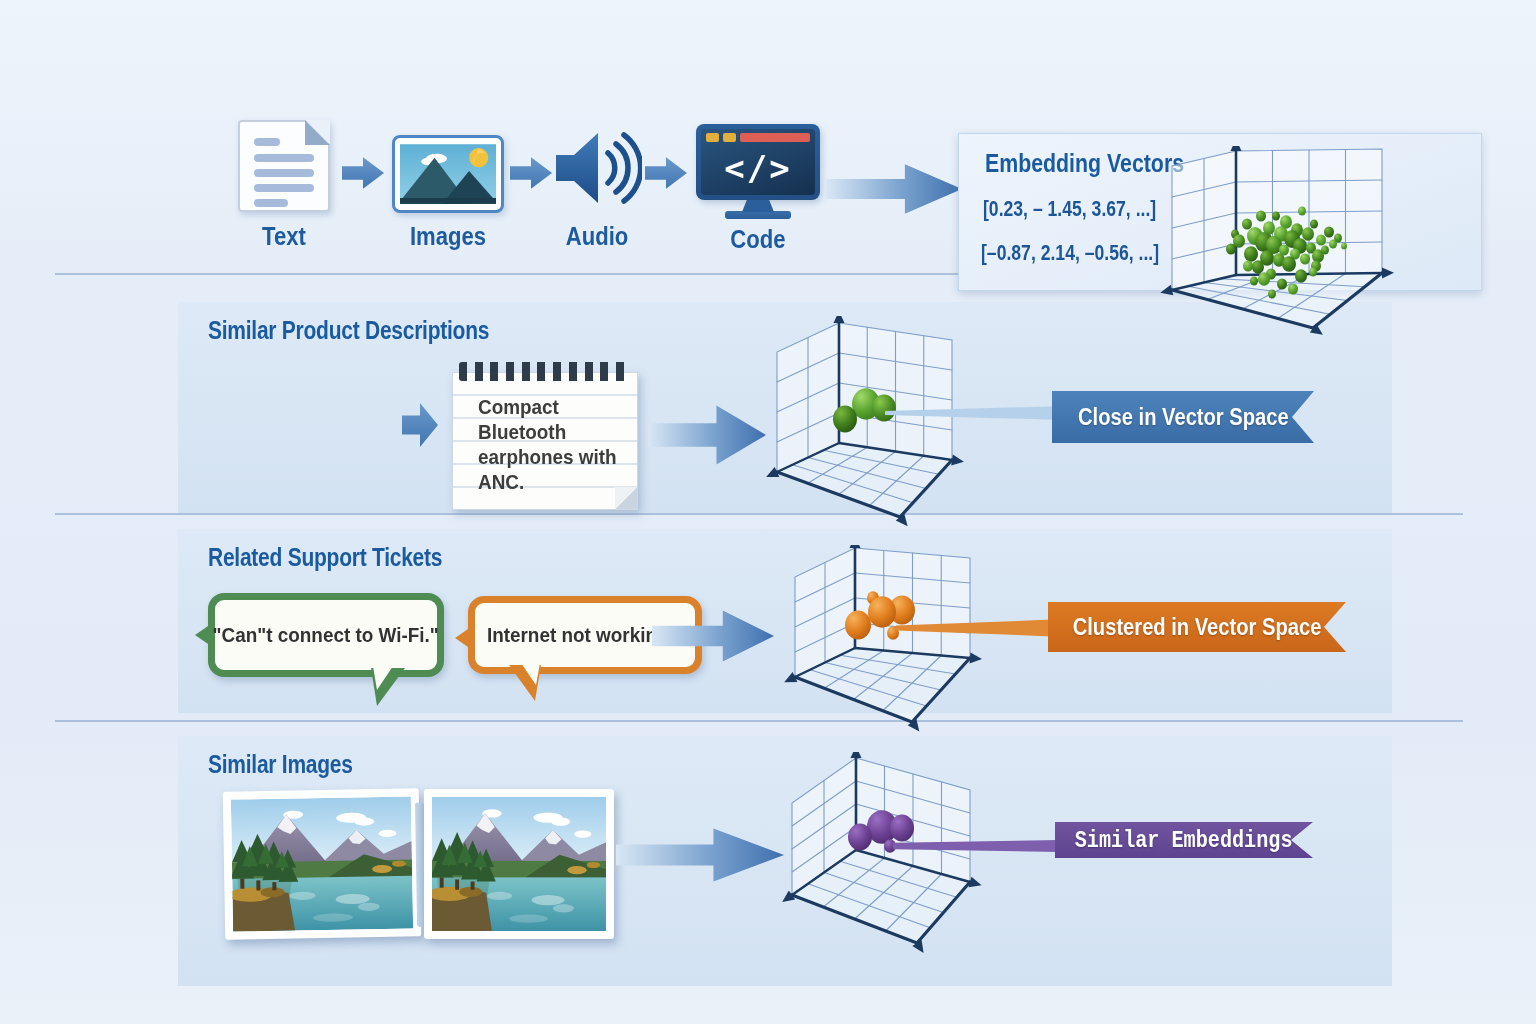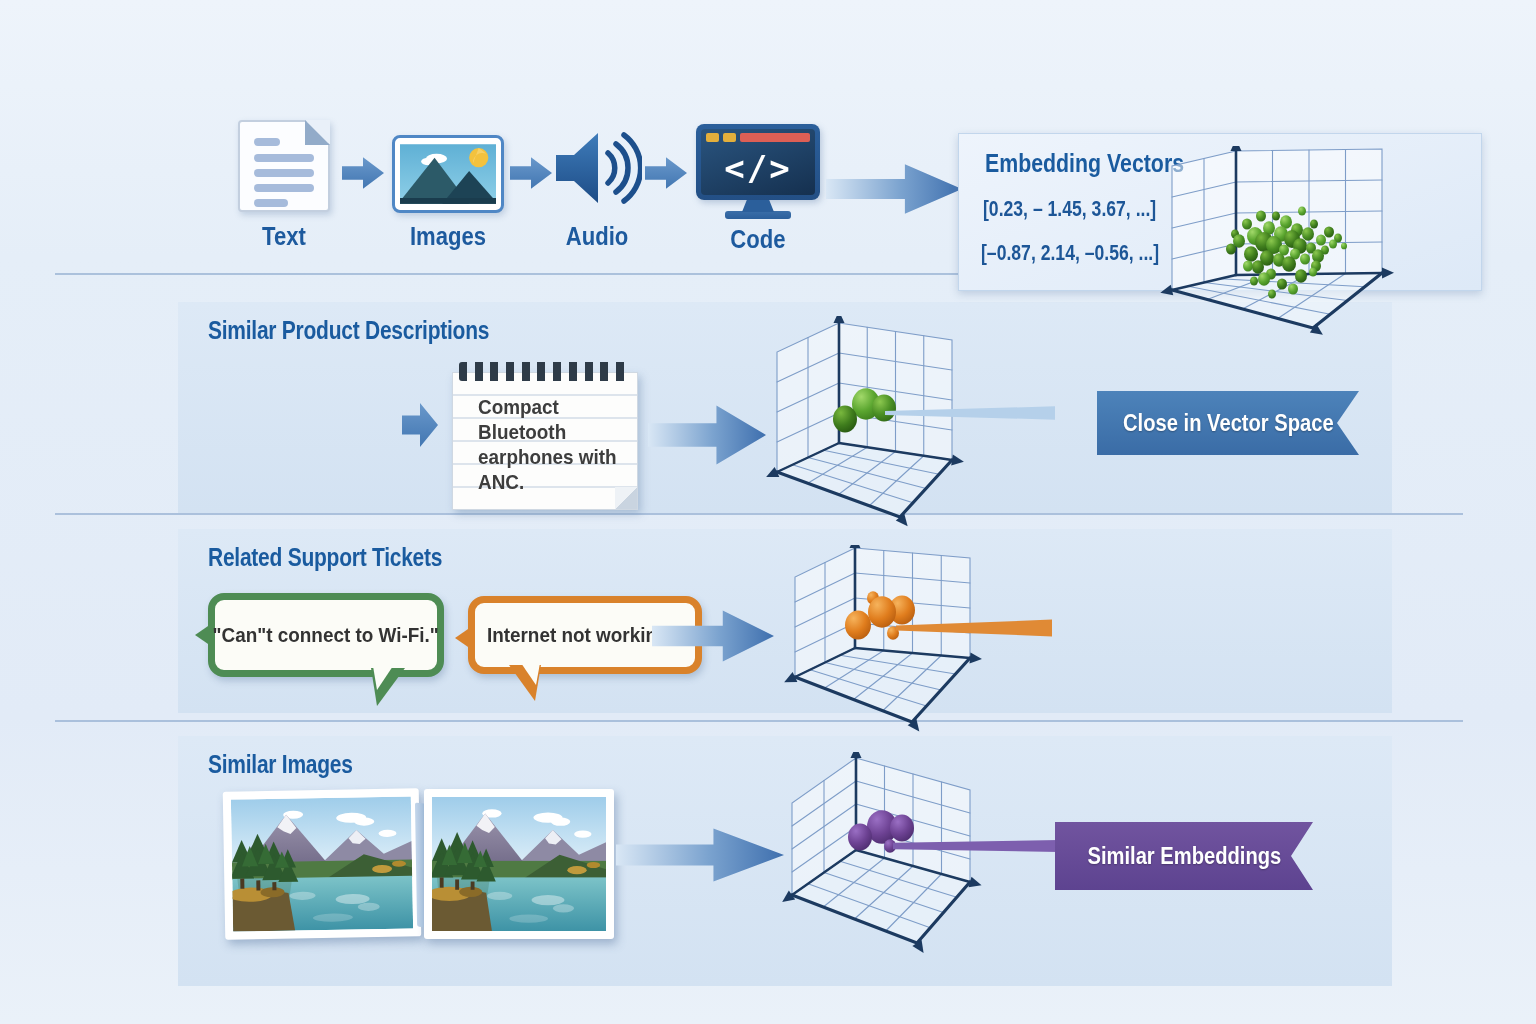--- a/index.html
+++ b/index.html
@@ -354,21 +354,21 @@
         <line x1="104" y1="7" x2="104" y2="127" stroke="#1c3a60" stroke-width="2.6" stroke-linecap="round"></line>
         <polygon points="31.13028548197753,161.08422130681697 39.669731901042226,151.01804751257305 44.330268098957774,160.98195248742695" fill="#1c3a60"></polygon>
         <polygon points="228.86646485717054,145.78522037674247 216.18177399399303,149.43879639286982 217.81822600600697,138.56120360713018" fill="#1c3a60"></polygon>
         <polygon points="172.63287214598228,210.25954981643753 160.75603966746615,204.4983997335752 169.24396033253385,197.5016002664248" fill="#1c3a60"></polygon>
         <polygon points="104,-5 109.5,7 98.5,7" fill="#1c3a60"></polygon>
         <ellipse cx="131" cy="88" rx="14" ry="15.680000000000001" fill="url(#plot-products-v0)"></ellipse>
         <ellipse cx="149" cy="92" rx="12" ry="13.440000000000001" fill="url(#plot-products-v1)"></ellipse>
         <ellipse cx="110" cy="103" rx="12" ry="13.440000000000001" fill="url(#plot-products-v2)"></ellipse>
       </svg></div>
   <div class="abs connector2" style="left:885px;top:405px;width:170px;height:16px;"></div>
-  <div class="abs ribbon rb-blue" style="left:1052px;top:391px;width:262px;height:64px;margin-left:45px;">
+  <div class="abs ribbon rb-blue" style="left:1052px;top:391px;width:262px;height:52px;">
       <span>Close in Vector Space</span>
     </div>
 
   <div class="abs heading" style="left:208px;top:543px;">Related Support Tickets</div>
 
   <div class="abs bubble bb-green" style="left:208px;top:593px;width:236px;height:84px;">
     <span>"Can"t connect to Wi-Fi."</span>
     <div class="notch" style="border-right:16px solid #4e8c54;"></div>
     <div class="tail" style="right:32px;bottom:-36px;border-top:38px solid #4e8c54;border-right:28px solid transparent;border-left:6px solid transparent;"></div>
     <div class="tail" style="right:44px;bottom:-20px;border-top:24px solid #fcfcf7;border-right:16px solid transparent;border-left:4px solid transparent;"></div>
@@ -418,20 +418,23 @@
         <polygon points="231.9548870583482,114.0395553963781 219.52353710999336,118.47932323507625 220.47646289000664,107.52067676492375" fill="#1c3a60"></polygon>
         <polygon points="169.32273611318755,186.50671004168208 157.64275789756238,180.3562540518776 166.35724210243762,173.6437459481224" fill="#1c3a60"></polygon>
         <polygon points="105,-9 110.5,3 99.5,3" fill="#1c3a60"></polygon>
         <ellipse cx="123" cy="53" rx="6" ry="6.720000000000001" fill="url(#plot-tickets-v0)"></ellipse>
         <ellipse cx="152" cy="65" rx="13" ry="14.560000000000002" fill="url(#plot-tickets-v0)"></ellipse>
         <ellipse cx="132" cy="67" rx="14" ry="15.680000000000001" fill="url(#plot-tickets-v0)"></ellipse>
         <ellipse cx="108" cy="80" rx="13" ry="14.560000000000002" fill="url(#plot-tickets-v0)"></ellipse>
         <ellipse cx="143" cy="88" rx="6" ry="6.720000000000001" fill="url(#plot-tickets-v0)"></ellipse>
       </svg></div>
   <div class="abs connector3" style="left:896px;top:618px;width:156px;height:20px;"></div>
+  <div class="abs ribbon rb-orange" style="left:1048px;top:602px;width:298px;height:50px;">
+      <span>Clustered in Vector Space</span>
+    </div>
 
   <div class="abs heading" style="left:208px;top:750px;">Similar Images</div>
 
   <div class="abs photo" style="left:224px;top:790px;width:196px;height:148px;transform:rotate(-1deg);">
     <div class="ph" id="photo1" style="width:100%;height:100%;">
         <svg viewBox="0 0 180 130" preserveAspectRatio="none">
   <defs>
     <linearGradient id="asky" x1="0" y1="0" x2="0" y2="1">
       <stop offset="0" stop-color="#9fcdea"></stop>
               <stop offset="1" stop-color="#e8f4fb"></stop>
@@ -587,17 +590,17 @@
         <polygon points="32.1836500993663,149.90212102388307 38.83652786405359,138.5008396288762 45.16347213594641,147.4991603711238" fill="#1c3a60"></polygon>
         <polygon points="231.55346067798132,133.2430766815386 218.5135898542948,135.29533614407478 221.4864101457052,124.70466385592523" fill="#1c3a60"></polygon>
         <polygon points="173.58152039205063,201.03412125345423 162.4010277588335,194.01653017968988 171.5989722411665,187.98346982031012" fill="#1c3a60"></polygon>
         <polygon points="106,-6 111.5,6 100.5,6" fill="#1c3a60"></polygon>
         <ellipse cx="132" cy="75" rx="15" ry="16.8" fill="url(#plot-images-v0)"></ellipse>
         <ellipse cx="152" cy="76" rx="12" ry="13.440000000000001" fill="url(#plot-images-v0)"></ellipse>
         <ellipse cx="110" cy="85" rx="12" ry="13.440000000000001" fill="url(#plot-images-v0)"></ellipse>
         <ellipse cx="140" cy="94" rx="6" ry="6.720000000000001" fill="url(#plot-images-v0)"></ellipse>
       </svg></div>
   <div class="abs connector4" style="left:893px;top:838px;width:166px;height:16px;"></div>
-  <div class="abs ribbon rb-purple" style="left:1055px;top:822px;width:258px;height:68px;">
+  <div class="abs ribbon rb-purple" style="left:1055px;top:822px;width:258px;height:36px;font-family:Liberation Mono, monospace;">
       <span>Similar Embeddings</span>
     </div>
 
 </div>
 
 </body></html>

